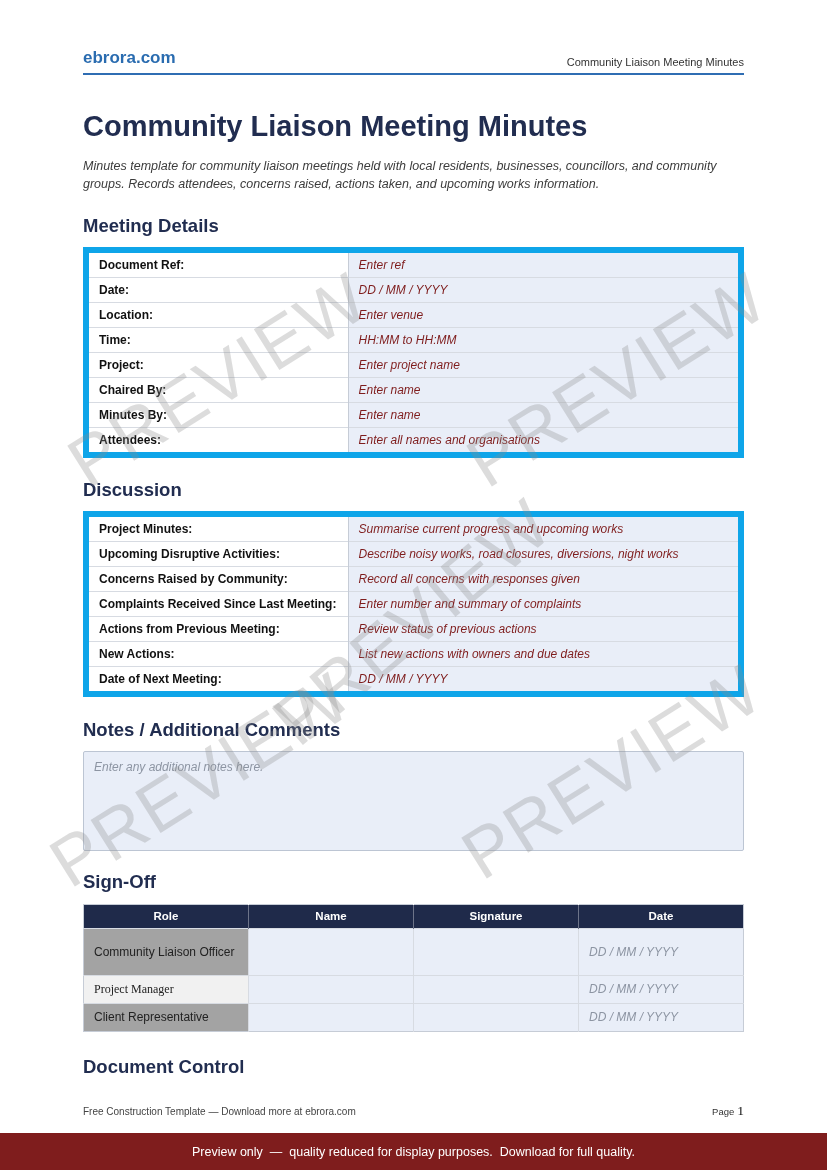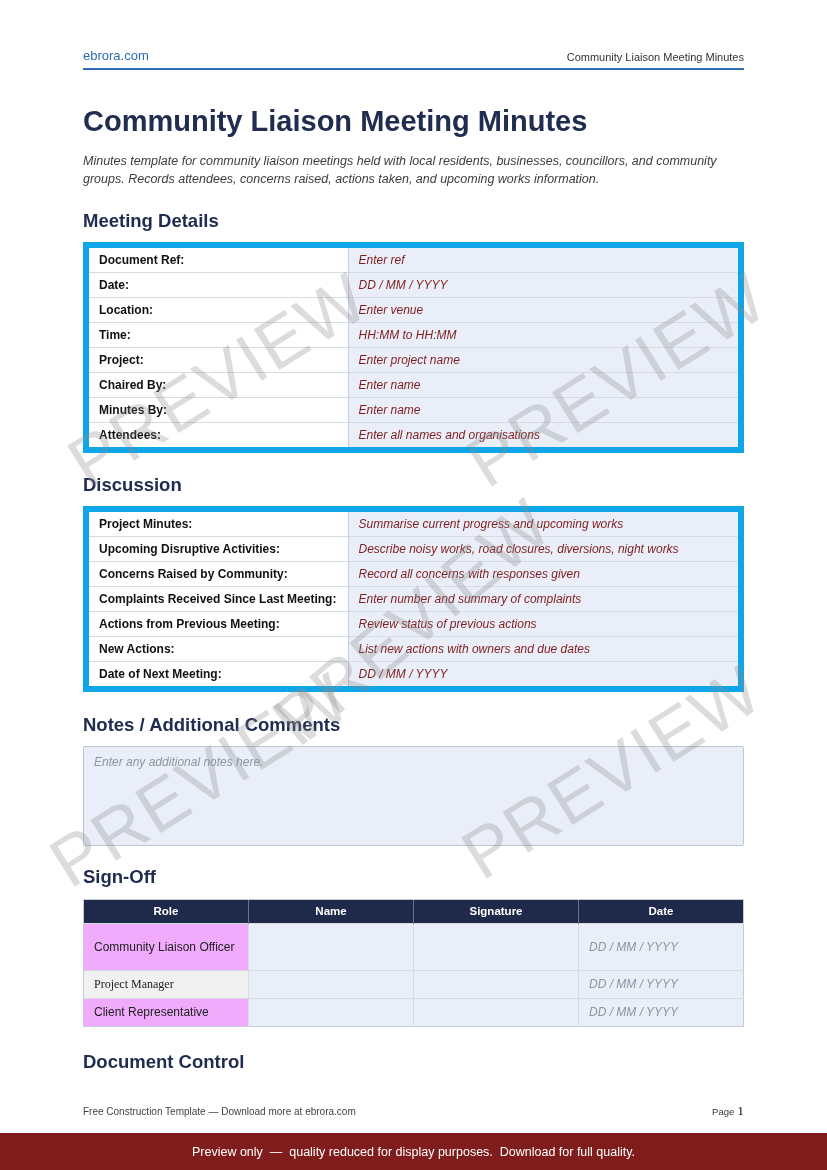--- a/index.html
+++ b/index.html
@@ -24,21 +24,21 @@
   }
   .wm.steep{transform:translate(-50%,-50%) rotate(-40deg);}
   
   .content{position:absolute;left:83px;top:0;width:661px;z-index:2;}
   .doc-header{
     margin-top:48px;
     display:flex;justify-content:space-between;align-items:flex-end;
     border-bottom:2px solid #2f6db3;
     padding-bottom:5px;
   }
-  .site-link{color:#2a6cb0;font-weight:normal;font-size:13px;text-decoration:none;}
+  .site-link{color:#2a6cb0;font-weight:bold;font-size:17px;text-decoration:none;}
   .header-doc-title{color:#333;font-size:11px;}
   h1.doc-title{
     margin:34px 0 0 0;
     font-size:29px;line-height:34px;
     color:#212d50;font-weight:bold;
   }
   p.doc-desc{
     margin:14px 0 0 0;
     font-style:italic;
     font-size:12.5px;line-height:18px;
@@ -98,21 +98,21 @@
     width:25%;
   }
   table.signoff th:first-child{border-left:none;}
   table.signoff td{
     padding:6px 10px;line-height:15px;
     border-top:1px solid #d7dbe2;
     border-left:1px solid #d7dbe2;
     vertical-align:middle;
   }
   table.signoff td:first-child{border-left:none;}
-  table.signoff td.role{background:#f0abfc;color:#222;}
+  table.signoff td.role{background:#a3a3a3;color:#222;}
   table.signoff tr.alt td.role{background:#f1f1f1;font-family:Liberation Serif, serif;}
   table.signoff td.fill{background:#e9eef8;}
   table.signoff td.date{background:#e9eef8;color:#8d95a3;font-style:italic;}
   table.signoff tr.tall td{height:34px;}
   
   .doc-footer{
     position:absolute;left:83px;right:83px;top:1103px;
     display:flex;justify-content:space-between;align-items:baseline;
     z-index:2;
   }

